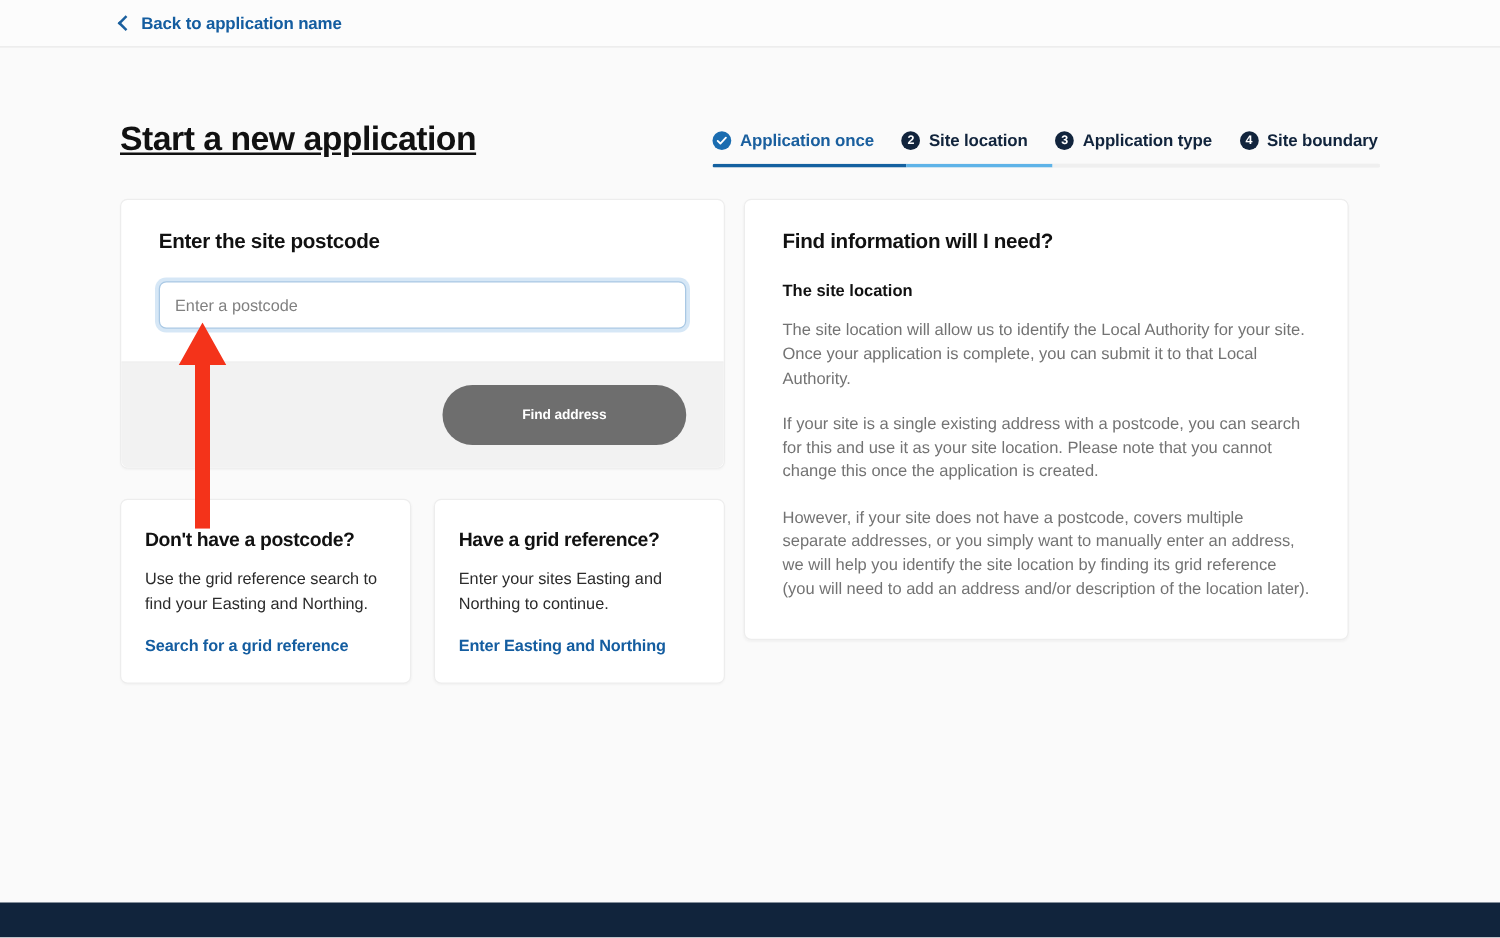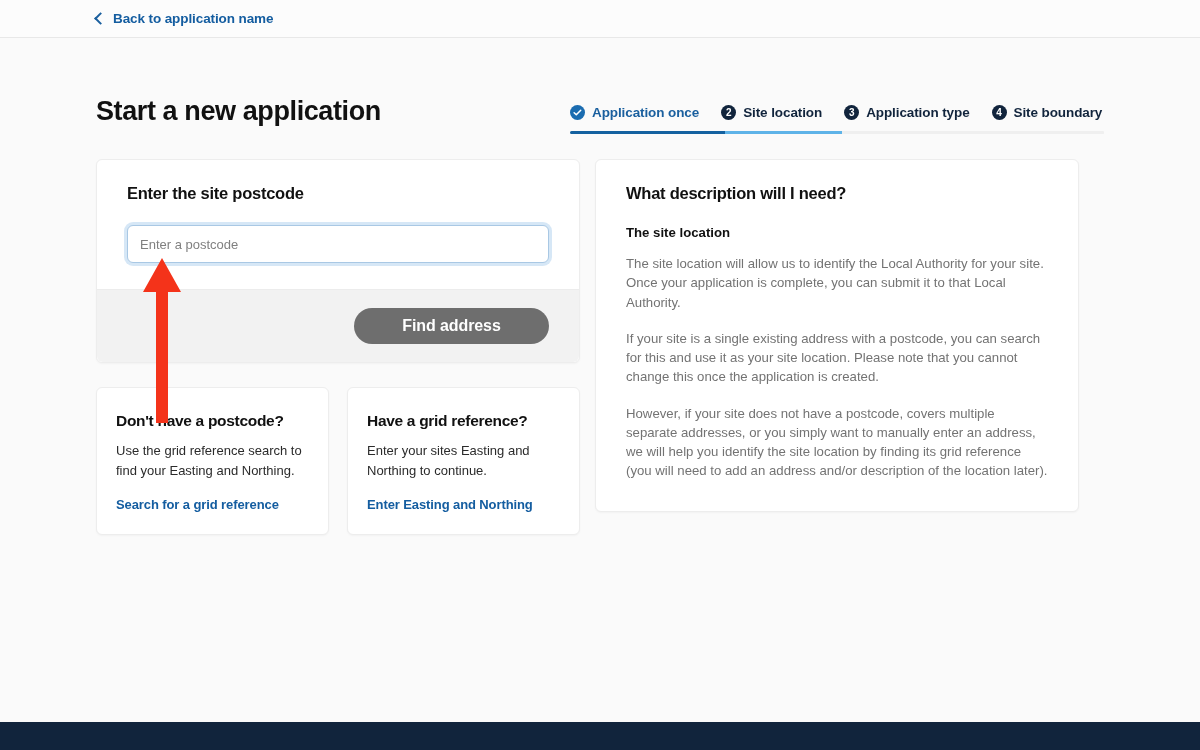--- a/index.html
+++ b/index.html
@@ -55,20 +55,21 @@
     height: 96px;
   }
   .page-title {
     font-size: 27px;
     font-weight: 700;
     letter-spacing: -0.4px;
     line-height: 1;
     padding-bottom: 9px;
     color: #111;
     white-space: nowrap;
+    text-decoration: underline;
   }
 
   .steps-wrap {
     margin-left: auto;
     width: 534px;
     padding-bottom: 0;
   }
   .steps {
     display: flex;
     align-items: center;
@@ -164,24 +165,24 @@
     padding: 18px 30px;
     display: flex;
     justify-content: flex-end;
     border-radius: 0 0 6px 6px;
   }
   .find-btn {
     background: #6e6e6e;
     color: #fff;
     border: none;
     border-radius: 999px;
-    height: 36px;
+    height: 48px;
     min-width: 195px;
     font-family: "Liberation Sans", sans-serif;
-    font-size: 16px;
+    font-size: 11px;
     font-weight: 700;
     letter-spacing: -0.1px;
     cursor: not-allowed;
   }
 
   
   .option-row {
     display: flex;
     gap: 18px;
     margin-top: 24px;
@@ -335,21 +336,21 @@
         <div class="option-title">Have a grid reference?</div>
         <div class="option-text">Enter your sites Easting and Northing to continue.</div>
         <a class="option-link">Enter Easting and Northing</a>
       </div>
 
     </div>
   </div>
 
   <div class="col-right">
     <div class="card info-card">
-      <div class="info-title">What description will I need?</div>
+      <div class="info-title">Find information will I need?</div>
       <div class="info-sub">The site location</div>
       <p class="info-p">The site location will allow us to identify the Local Authority for your site. Once your application is complete, you can submit it to that Local Authority.</p>
       <p class="info-p">If your site is a single existing address with a postcode, you can search for this and use it as your site location. Please note that you cannot change this once the application is created.</p>
       <p class="info-p">However, if your site does not have a postcode, covers multiple separate addresses, or you simply want to manually enter an address, we will help you identify the site location by finding its grid reference (you will need to add an address and/or description of the location later).</p>
     </div>
   </div>
 
 </div>
 
 <div class="site-footer"></div>

